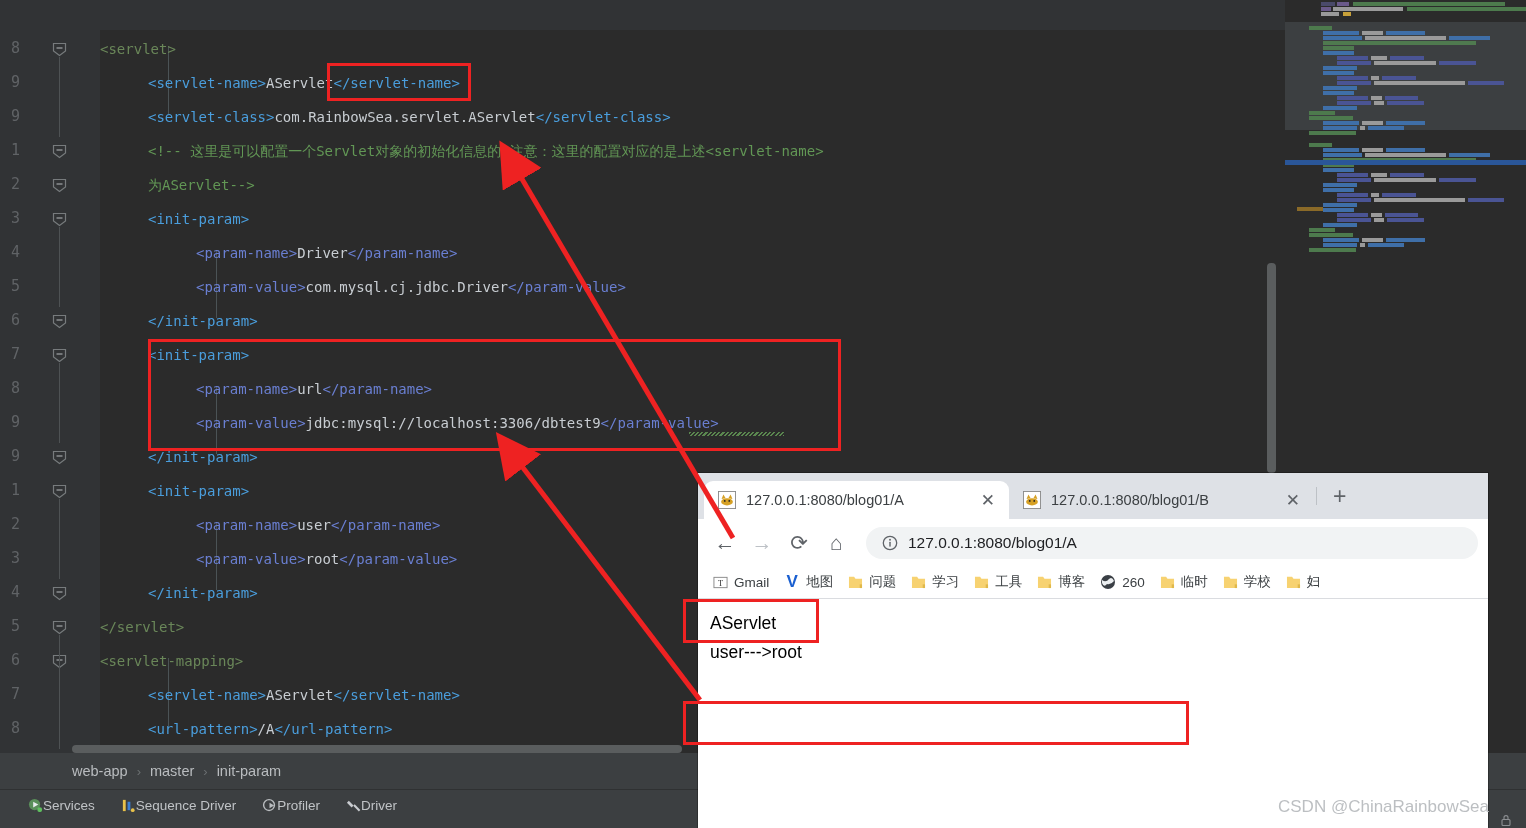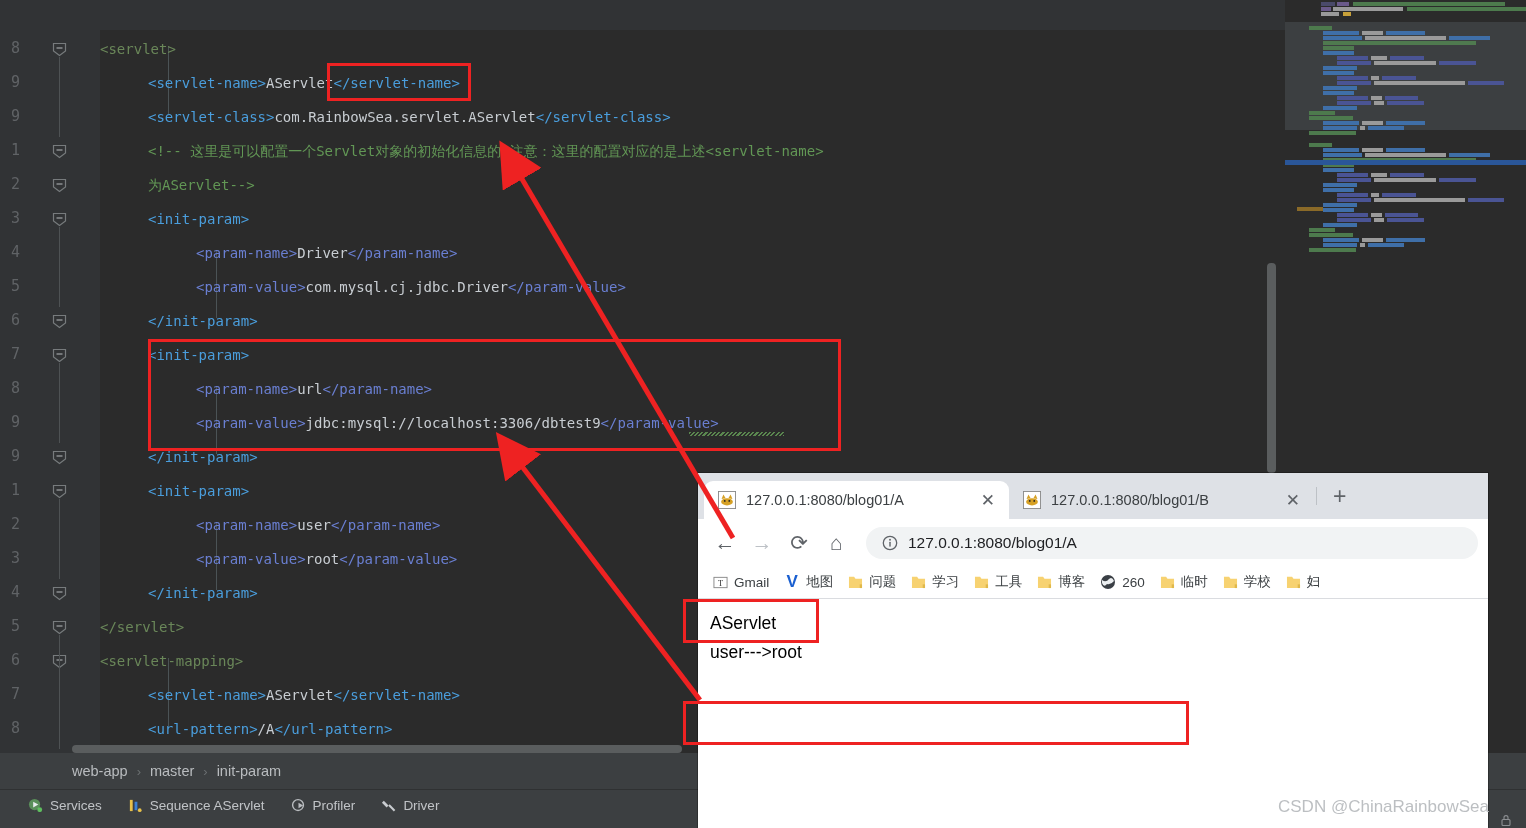--- a/index.html
+++ b/index.html
@@ -99,21 +99,21 @@
     color: #b9bcbf; font-size: 14.5px;
   }
   .bc-sep { color: #6b6f71; font-size: 13px; }
 
   
   .twbar {
     position: absolute; left: 0; top: 789px; width: 1526px; height: 31px;
     background: #3c3f41; display: flex; align-items: center;
     padding-left: 28px; gap: 26px; border-top: 1px solid #2f3132;
   }
-  .tw-item { display: flex; align-items: center; gap: 7px; color: #c0c3c6; font-size: 13.5px; }
+  .tw-item { display: flex; align-items: center; gap: 0; color: #c0c3c6; font-size: 13.5px; }
   .tw-ico { width: 15px; height: 15px; flex: none; }
 
   
   .statusbar {
     position: absolute; left: 0; top: 812px; width: 1526px; height: 16px;
     background: #3c3f41;
     display: flex; align-items: center; justify-content: flex-end;
     gap: 22px; padding-right: 14px;
     color: #8d9093; font-size: 11.5px;
   }
@@ -422,21 +422,21 @@
           <circle cx="12.5" cy="12.5" r="2.6" fill="#5fbf5f"></circle>
         </svg>
         <span>Services</span>
       </div>
       <div class="tw-item">
         <svg class="tw-ico" viewBox="0 0 16 16">
           <rect x="2" y="2" width="3" height="12" fill="#e8c14a"></rect>
           <rect x="7" y="4" width="3" height="9" fill="#3b7fd4"></rect>
           <circle cx="12.5" cy="13" r="2" fill="#e8c14a"></circle>
         </svg>
-        <span>Sequence AServlet</span>
+        <span>Sequence Driver</span>
       </div>
       <div class="tw-item">
         <svg class="tw-ico" viewBox="0 0 16 16">
           <circle cx="7.5" cy="7.5" r="5.8" fill="none" stroke="#b9bcbf" stroke-width="1.5"></circle>
           <polygon points="8,5 13,8 8,11" fill="#b9bcbf"></polygon>
         </svg>
         <span>Profiler</span>
       </div>
       <div class="tw-item">
         <svg class="tw-ico" viewBox="0 0 16 16">

